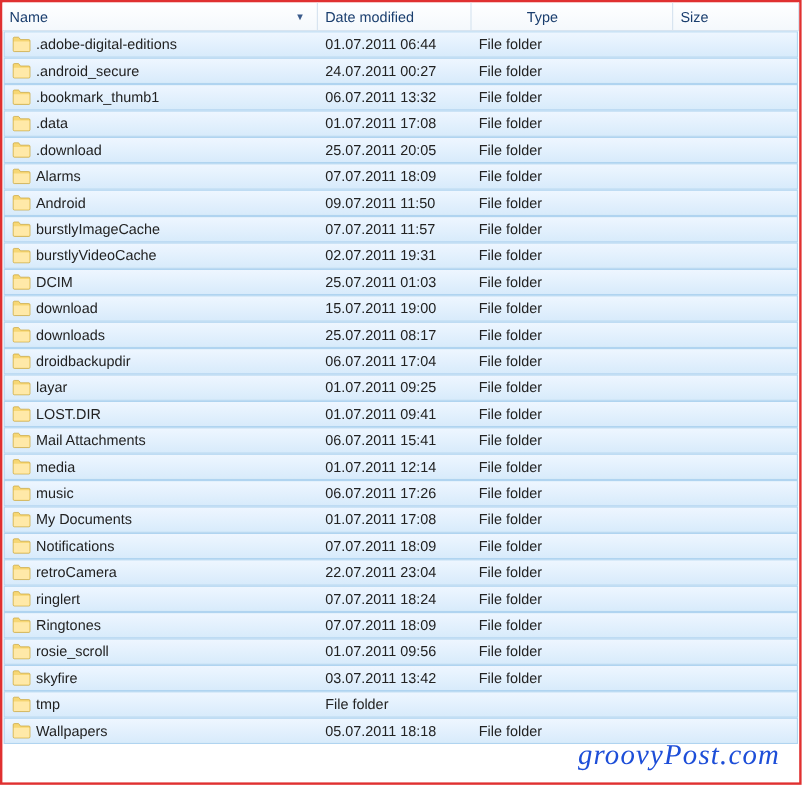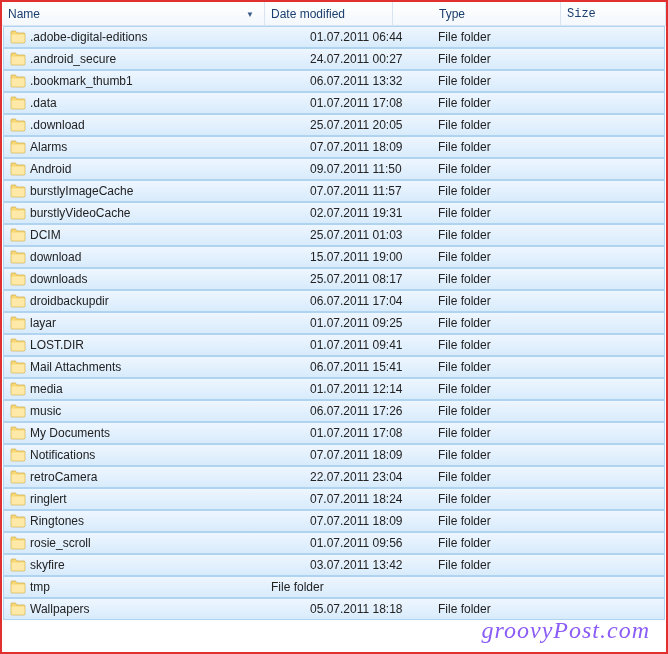--- a/index.html
+++ b/index.html
@@ -23,21 +23,21 @@
       align-items: center;
       padding: 0 6px;
       border-right: 1px solid #d8e4f0;
       color: #1a3e6e;
       cursor: pointer;
       position: relative;
     }
     .col-name { width: 263px; }
     .col-date { width: 128px; }
     .col-type { width: 128px; margin-left: 40px; }
-    .col-size { flex: 1; font-family: Liberation Mono, monospace; }
+    .col-size { flex: 1; }
     .sort-arrow {
       position: absolute;
       right: 10px;
       top: 50%;
       transform: translateY(-50%);
       font-size: 8px;
       color: #3a5a8a;
     }
     .file-list {
       overflow-y: auto;
@@ -57,37 +57,37 @@
       overflow: hidden;
       text-overflow: ellipsis;
       color: #222;
     }
     .cell-name {
       width: 261px;
       display: flex;
       align-items: center;
       gap: 4px;
     }
-    .cell-date { width: 128px; margin-left: 39px; }
+    .cell-date { width: 128px; }
     .cell-type { width: 128px; }
     .cell-size { flex: 1; }
     .folder-icon {
       width: 16px;
       height: 14px;
       flex-shrink: 0;
       display: inline-block;
     }
     .watermark {
       position: absolute;
       bottom: 8px;
       right: 16px;
       font-family: 'Brush Script MT', cursive;
       font-style: italic;
       font-size: 24px;
-      color: #8b5cf6;
+      color: #1d4ed8;
       letter-spacing: 1px;
     }
   </style>
 </head>
 <body>
 
 <div class="header-row">
   <div class="header-cell col-name">
     <span>Name</span>
     <span class="sort-arrow">▼</span>

